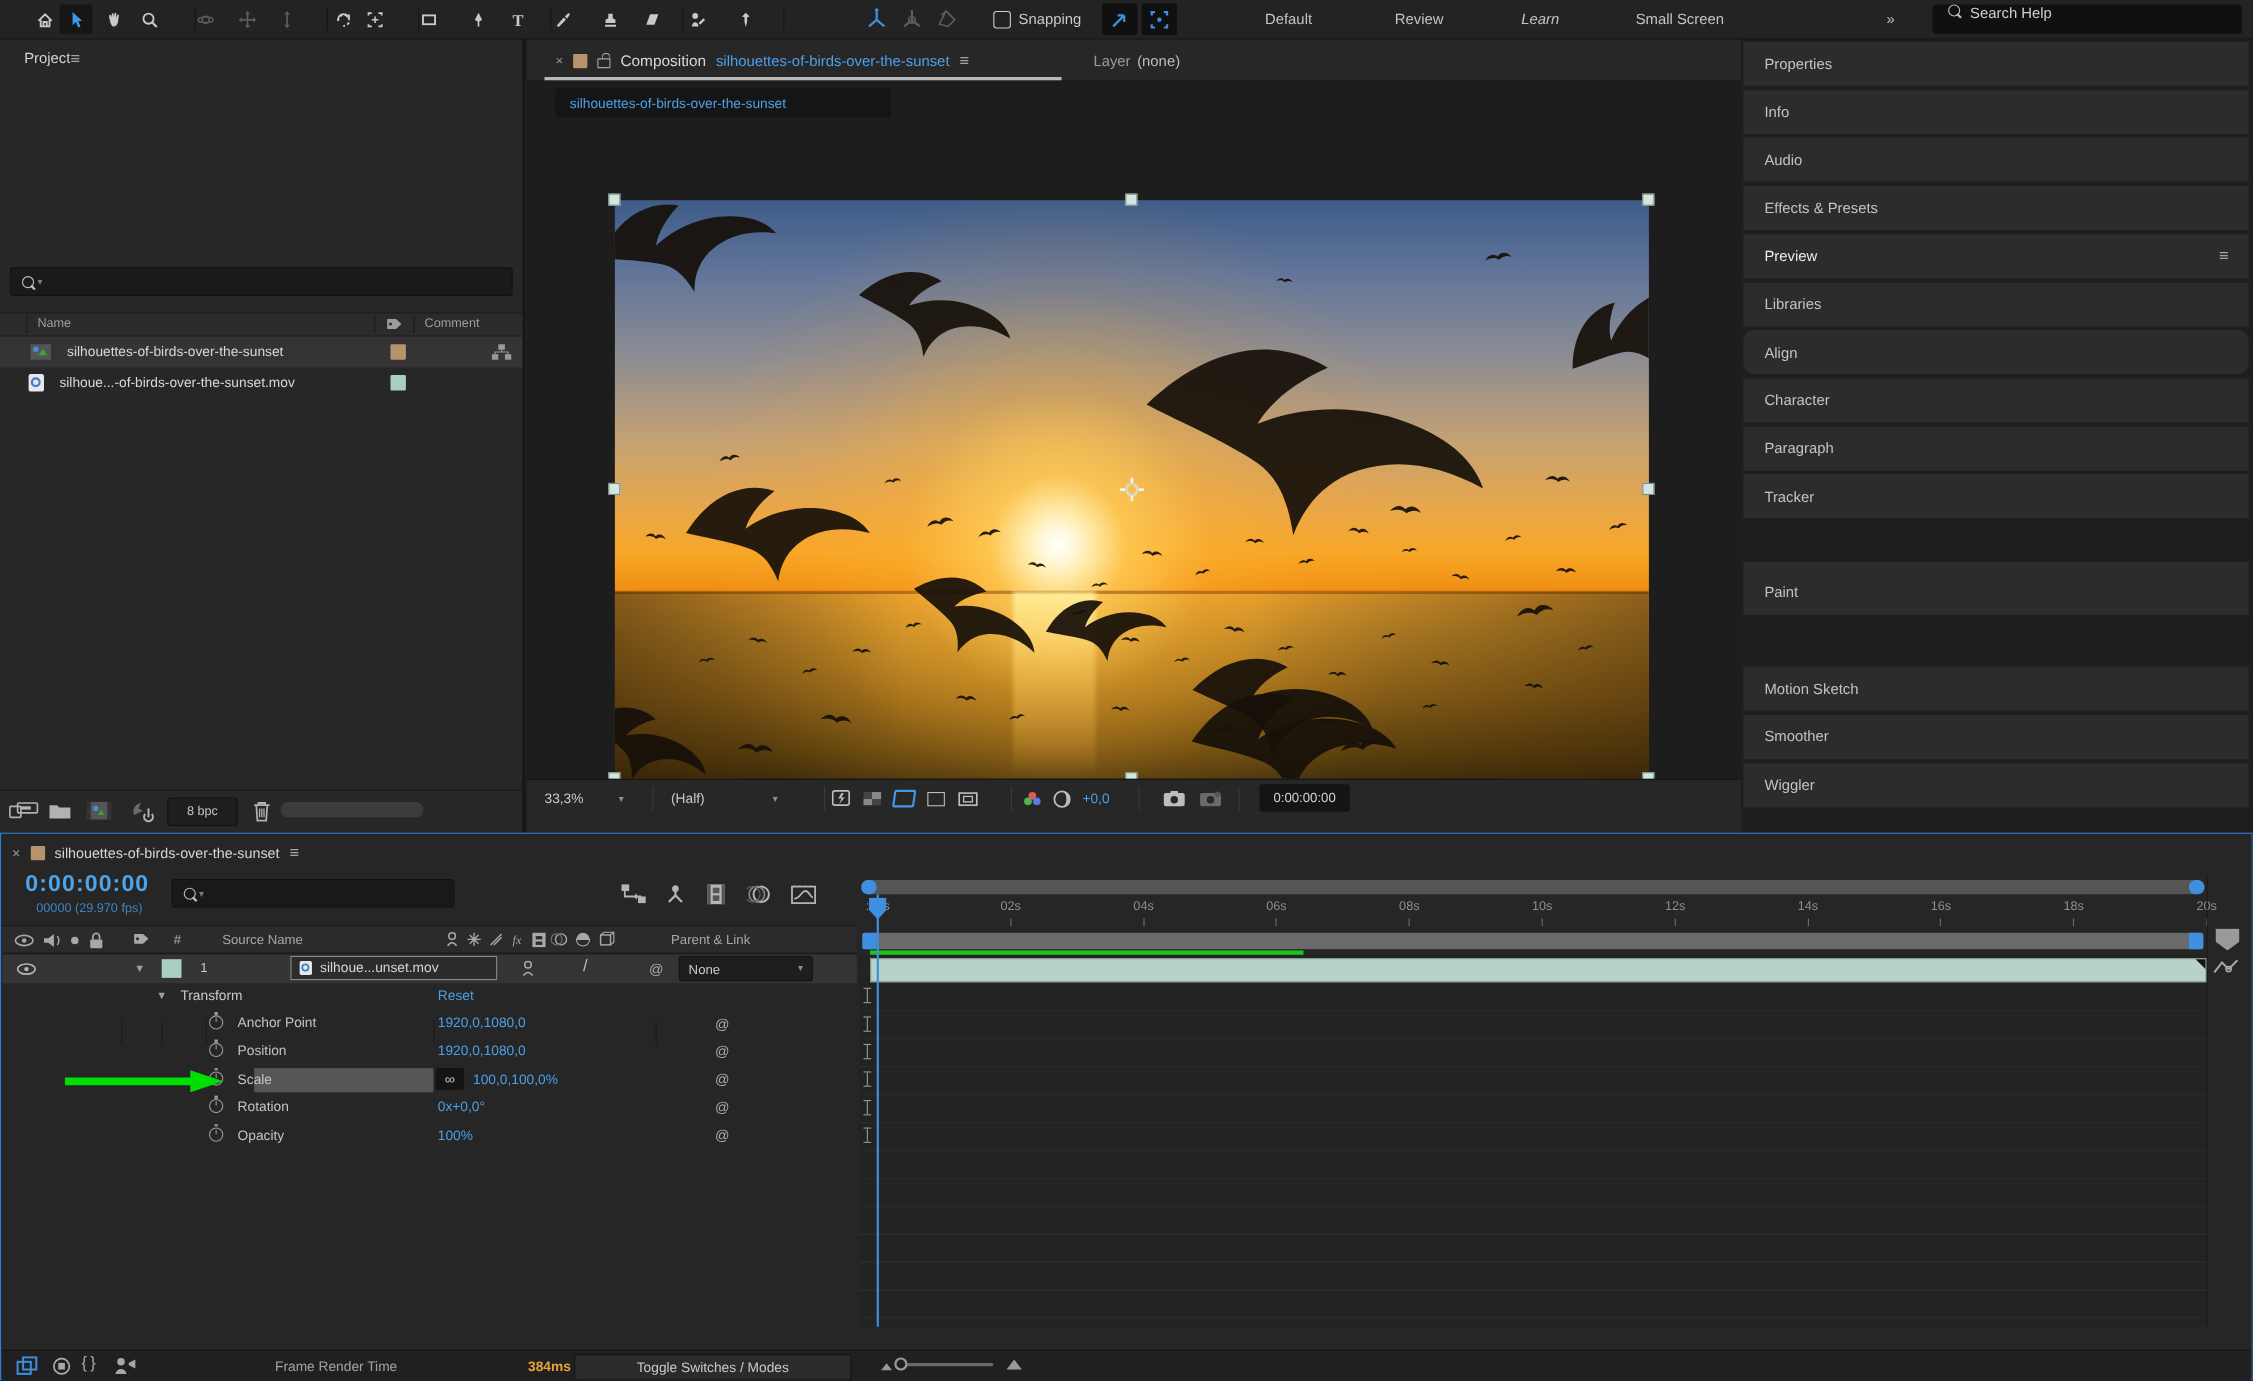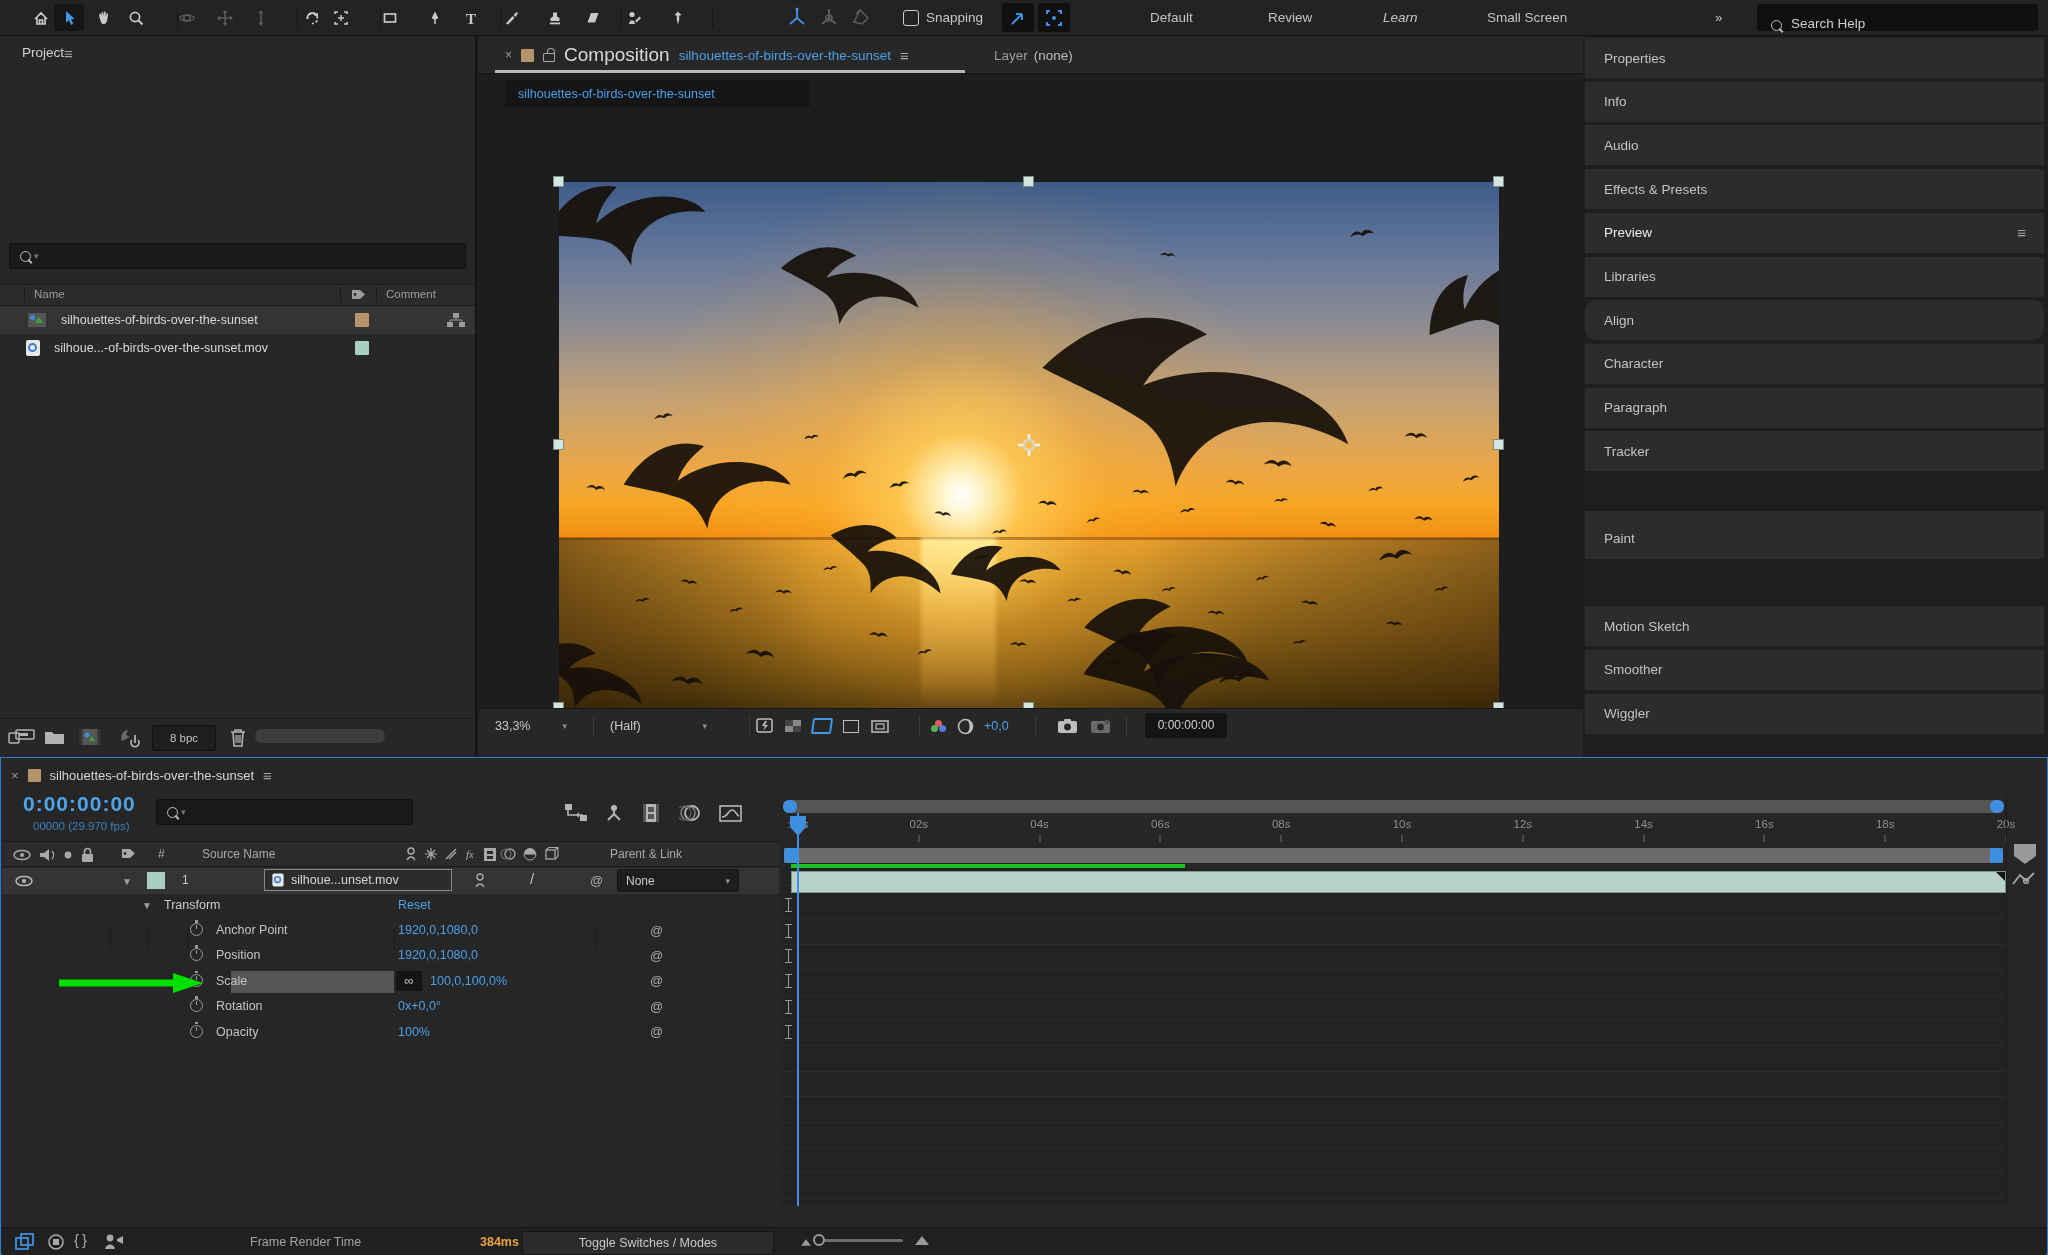--- a/index.html
+++ b/index.html
@@ -7,21 +7,21 @@
         font-family:"Liberation Sans","DejaVu Sans",sans-serif;font-size:12px;color:#bfbfbf;
         -webkit-font-smoothing:antialiased;}
   .abs{position:absolute;}
   
   #topbar{position:absolute;left:0;top:0;width:2048px;height:35px;background:#232323;border-bottom:1px solid #141414;}
   .tool{position:absolute;top:4px;width:30px;height:27px;display:flex;align-items:center;justify-content:center;border-radius:3px;}
   .tool.active{background:#161616;}
   .tsep{position:absolute;top:7px;width:1px;height:21px;background:#161616;}
   .wsp{position:absolute;top:0;height:35px;line-height:35px;color:#c4c4c4;font-size:13.5px;cursor:default;}
   #search-help{position:absolute;left:1757px;top:4px;width:281px;height:27px;background:#101010;border-radius:3px;
-               display:flex;align-items:flex-end;gap:9px;padding-left:14px;box-sizing:border-box;color:#cecece;font-size:13.5px;}
+               display:flex;align-items:flex-start;gap:9px;padding-left:14px;box-sizing:border-box;color:#cecece;font-size:13.5px;}
   .mag{width:9px;height:9px;border:1.6px solid #c0c0c0;border-radius:50%;position:relative;display:inline-block;}
   .mag:after{content:"";position:absolute;width:1.8px;height:5px;background:#c0c0c0;left:8px;top:7px;transform:rotate(-45deg);}
   #snapping{position:absolute;left:903px;top:0;height:35px;display:flex;align-items:center;gap:7px;color:#c8c8c8;font-size:13.5px;}
   .snapbox{width:14px;height:14px;border:1.6px solid #cdcdcd;border-radius:3px;}
   .bluebtn{position:absolute;top:3px;width:32px;height:29px;background:#101010;border-radius:3px;display:flex;align-items:center;justify-content:center;}
   
   #project-panel{position:absolute;left:0;top:36px;width:477px;height:721px;background:#272727;border-right:2px solid #141414;box-sizing:border-box;}
   #project-header{position:absolute;left:0;top:0;width:100%;height:34px;}
   #project-title{position:absolute;left:22px;top:9px;font-size:13.5px;color:#d2d2d2;}
   .hamb{color:#a5a5a5;font-size:15px;}
@@ -372,21 +372,21 @@
       <span id="pscroll"></span>
     </div>
   </div>
 
   <div id="viewer-panel">
     <div id="viewer-tabbar">
       <div id="comp-tab">
         <span style="color:#9a9a9a">×</span>
         <span class="tabswatch"></span>
         <span class="lock"></span>
-        <span style="color:#d8d8d8;font-size:19px">Composition</span>
+        <span style="color:#d8d8d8;font-size:14px">Composition</span>
         <span class="bluetxt" style="font-size:13.5px">silhouettes-of-birds-over-the-sunset</span>
         <span class="hamb">≡</span>
       </div>
       <div id="comp-tab-underline"></div>
       <div id="layer-tab">
         <span>Layer</span>
         <span style="color:#bdbdbd">(none)</span>
       </div>
     </div>
     <div id="viewer-content">

